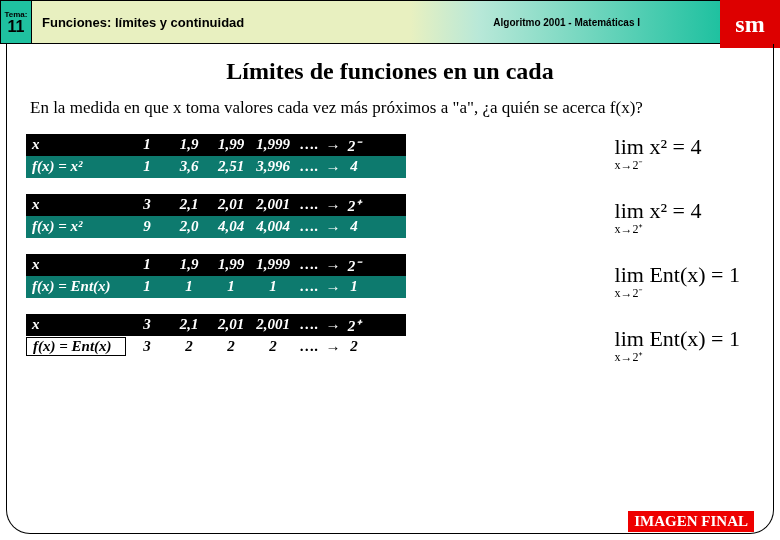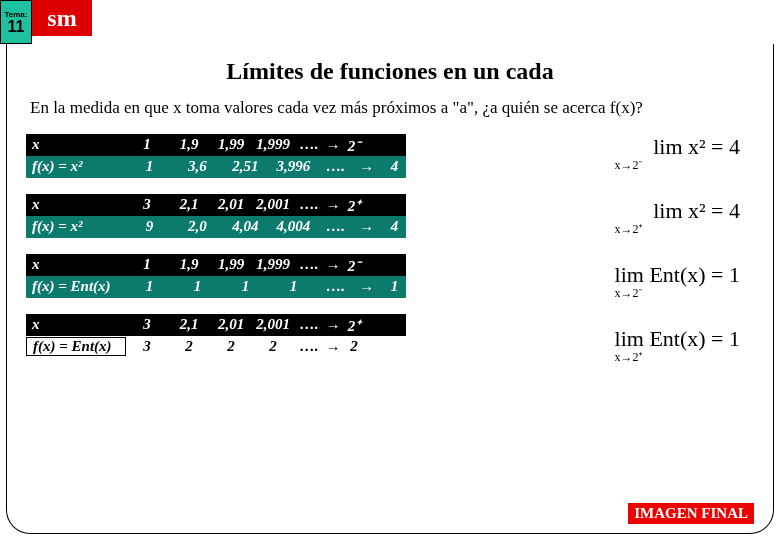--- a/index.html
+++ b/index.html
@@ -4,51 +4,55 @@
 <style>
   * { box-sizing: border-box; margin: 0; padding: 0; }
   body { width: 780px; height: 540px; background: #fff; font-family: Arial, sans-serif; position: relative; overflow: hidden; }
   .header { display: flex; height: 44px; }
   .tema-box { width: 32px; background: #1fc1a0; border: 1px solid #000; display: flex; flex-direction: column; align-items: center; justify-content: center; }
   .tema-label { font-size: 8px; font-weight: bold; }
   .tema-num { font-size: 16px; font-weight: bold; line-height: 1; }
   .title-bar { flex: 1; background: linear-gradient(to right, #e8f0c0 0%, #e8f0c0 55%, #b8e8d8 65%, #1fc1a0 100%); border-top: 1px solid #000; border-bottom: 1px solid #000; display: flex; align-items: center; padding: 0 10px; position: relative; }
   .chapter-title { font-size: 13px; font-weight: bold; }
   .algo-text { font-size: 10px; font-weight: bold; position: absolute; right: 80px; }
-  .sm-logo { width: 60px; height: 36px; background: #d00; color: #fff; display: flex; align-items: center; justify-content: center; font-size: 24px; font-weight: bold; font-family: 'Times New Roman', serif; }
+  .sm-logo { width: 60px; height: 48px; background: #d00; color: #fff; display: flex; align-items: center; justify-content: center; font-size: 24px; font-weight: bold; font-family: 'Times New Roman', serif; }
   .page-frame { position: absolute; top: 44px; left: 6px; right: 6px; bottom: 6px; border: 1px solid #000; border-top: none; border-radius: 0 0 24px 24px; }
   .main-title { text-align: center; font-family: 'Times New Roman', serif; font-size: 24px; font-weight: bold; margin-top: 14px; }
   .question { margin: 12px 30px 0 30px; font-family: 'Times New Roman', serif; font-size: 17px; line-height: 1.35; }
   .content { position: relative; }
   .tables-area { margin: 14px 0 0 26px; width: 380px; }
   .tbl { margin-bottom: 16px; font-family: 'Times New Roman', serif; font-size: 15px; }
   .tbl-row { display: flex; height: 22px; align-items: center; }
   .cell-label { width: 100px; font-style: italic; font-weight: bold; padding-left: 6px; color: #fff; }
   .cell-v { width: 42px; text-align: center; font-style: italic; font-weight: bold; color: #fff; }
   .cell-dots { width: 30px; text-align: center; font-style: italic; font-weight: bold; color: #fff; }
   .cell-arr { width: 18px; text-align: center; color: #fff; }
   .cell-lim { width: 24px; text-align: center; font-style: italic; font-weight: bold; color: #fff; }
   .bg-black { background: #000; }
-  .bg-teal { background: #0d7a6e; gap: 8px; }
+  .bg-teal { background: #0d7a6e; }
   .bg-white { background: #fff; color: #000 !important; }
   .bg-white .cell-v, .bg-white .cell-dots, .bg-white .cell-arr, .bg-white .cell-lim { color: #000; }
   .row4 .cell-label { background: #fff; color: #000; border: 1px solid #000; }
   .formulas { position: absolute; right: 40px; top: 0; font-family: 'Times New Roman', serif; font-size: 22px; }
-  .formula { margin-bottom: 38px; position: relative; text-align: right; }
+  .formula { margin-bottom: 38px; position: relative; }
   .formula .lim-txt { display: inline-block; }
   .formula .sub { font-size: 12px; position: absolute; left: 0; top: 22px; white-space: nowrap; }
-  .img-final { position: absolute; right: 26px; bottom: 16px; background: #e00; color: #fff; font-family: 'Times New Roman', serif; font-size: 15px; font-weight: bold; padding: 2px 6px; }
+  .img-final { position: absolute; right: 26px; bottom: 8px; background: #e00; color: #fff; font-family: 'Times New Roman', serif; font-size: 15px; font-weight: bold; padding: 2px 6px; }
 </style>
 </head>
 <body>
 
 <div class="header">
   <div class="tema-box">
     <div class="tema-label">Tema:</div>
     <div class="tema-num">11</div>
+  </div>
+  <div class="title-bar">
+    <span class="chapter-title">Funciones: límites y continuidad</span>
+    <span class="algo-text">Algoritmo 2001 - Matemáticas I</span>
   </div>
   <div class="sm-logo">sm</div>
 </div>
 
 <div class="page-frame"></div>
 
 <div class="main-title">Límites de funciones en un cada</div>
 <div class="question">En la medida en que x toma valores cada vez más próximos a "a", ¿a quién se acerca f(x)?</div>
 
 <div class="content">

